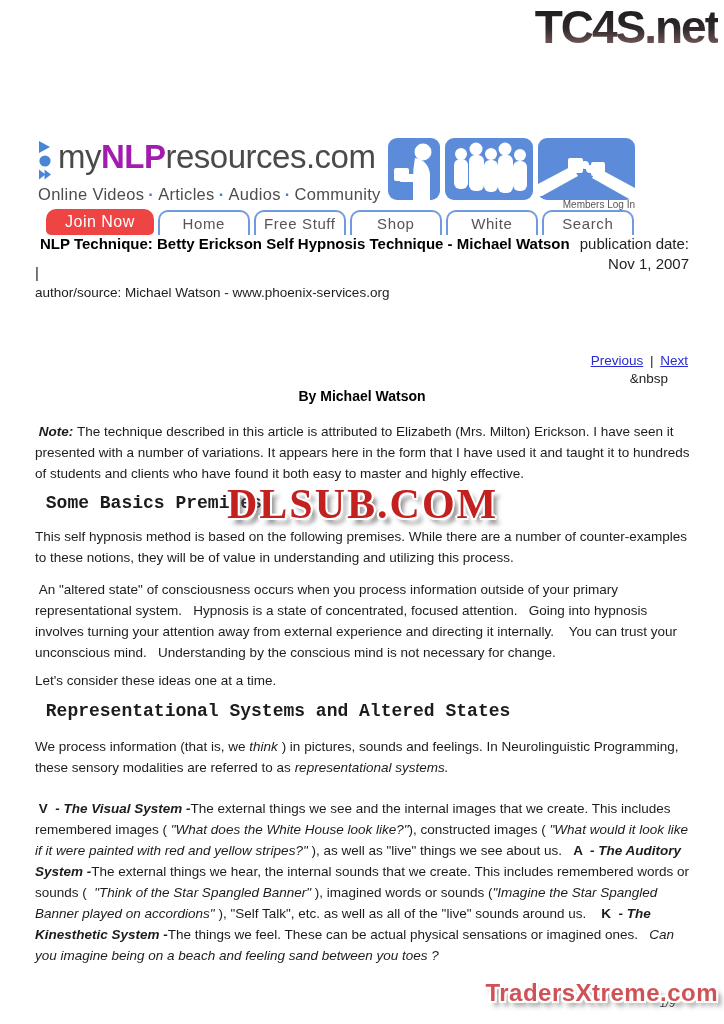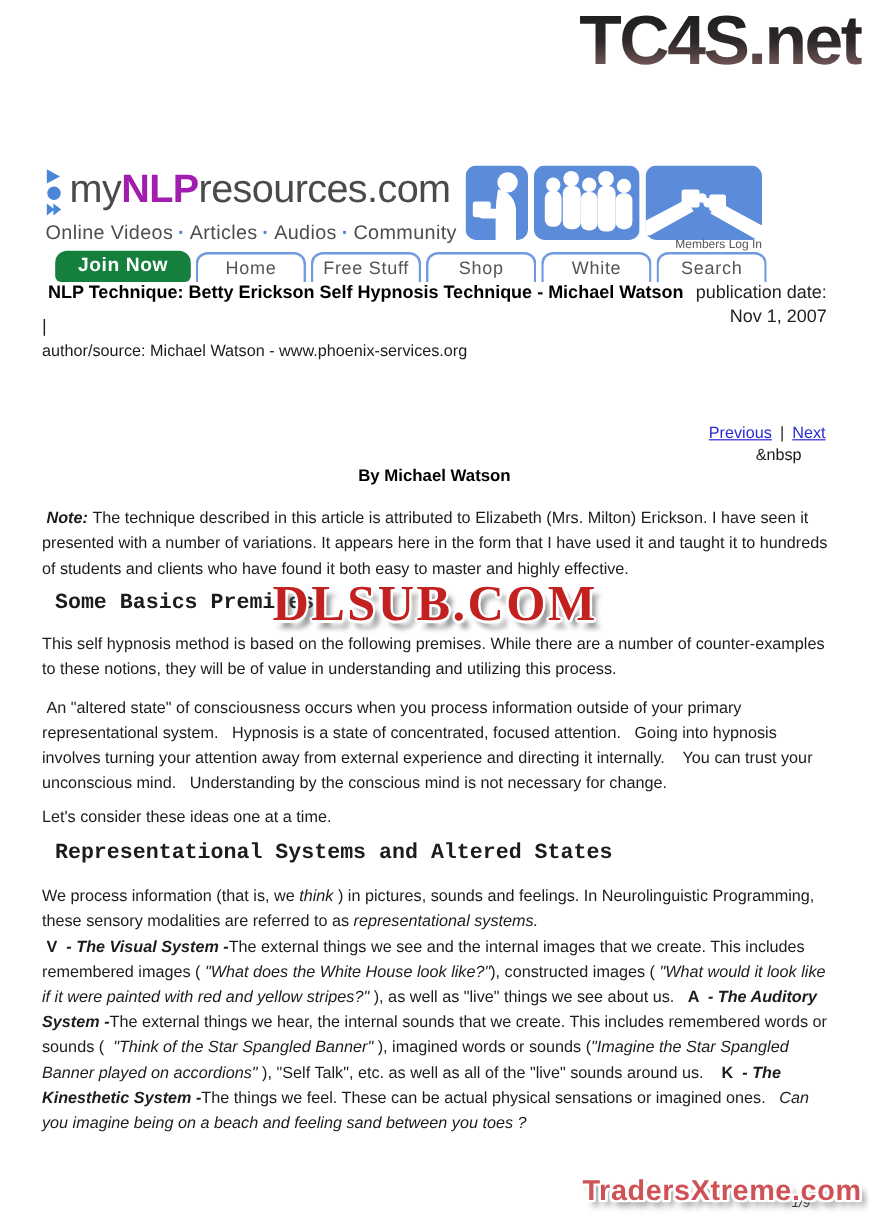--- a/index.html
+++ b/index.html
@@ -1,41 +1,41 @@
 <!DOCTYPE html>
 <html><head>
 <meta charset="utf-8">
 <style>
   html,body{margin:0;padding:0;background:#fff;}
   .page{position:relative;width:724px;height:1024px;background:#ffffff;overflow:hidden;
         font-family:"Liberation Sans",sans-serif;color:#1c1c1c;}
 
   
-  .tc4s{position:absolute;top:0px;right:6px;font-size:58px;font-weight:bold;letter-spacing:-2px;
+  .tc4s{position:absolute;top:0px;right:6px;font-size:46px;font-weight:bold;letter-spacing:-2px;
         background:linear-gradient(180deg,#1b1b1b 8%,#2e282a 52%,#9b7272 100%);
         -webkit-background-clip:text;background-clip:text;color:transparent;}
 
   
   .logo{position:absolute;top:139px;left:38px;}
   .logo-row{display:flex;align-items:flex-start;}
   .logo-icon{width:17px;height:42px;margin-right:3px;margin-top:1px;}
   .brand{font-size:33px;letter-spacing:-0.5px;color:#4a4a4a;line-height:36px;}
   .brand .nlp{color:#a21caf;font-weight:bold;}
   .tagline{font-size:16.5px;color:#4d4d4d;margin-top:3px;letter-spacing:0.3px;}
   .tagline .dot{color:#4a7fd0;font-weight:bold;padding:0 4px;}
 
   
   .tiles{position:absolute;top:138px;left:388px;display:flex;gap:5px;}
   .tiles svg{display:block;}
 
   .members{position:absolute;top:199px;right:89px;font-size:10px;color:#555;}
 
   
   .tabs{position:absolute;top:209px;left:46px;display:flex;align-items:flex-end;gap:4px;}
-  .tab-join{background:#15803d;color:#fff;font-weight:bold;font-size:16px;letter-spacing:0.5px;
+  .tab-join{background:#ef4444;color:#fff;font-weight:normal;font-size:16px;letter-spacing:0.5px;
             padding:4px 19px 4px;border-radius:10px 10px 5px 5px;}
   .tab{border:2px solid #6f9ae0;border-bottom:none;border-radius:10px 10px 0 0;background:#fff;
        color:#555;font-size:15px;letter-spacing:0.6px;width:88px;text-align:center;padding:3px 0 3px;}
 
   
   .title-block{position:absolute;top:234px;left:35px;width:654px;text-align:right;
                font-size:15px;line-height:20px;}
   .title-block .title{font-weight:bold;color:#000;}
   .title-block .pubdate{color:#222;margin-left:6px;margin-top:47px;}
   .pipe{position:absolute;top:264px;left:35px;font-size:15px;color:#222;}
@@ -52,21 +52,21 @@
   .article{position:absolute;top:421px;left:35px;width:662px;font-size:13.5px;line-height:21px;}
   .block{white-space:pre-wrap;}
   .heading{font-weight:bold;font-size:18px;font-family:Liberation Mono, monospace;}
   span.b{font-weight:bold;} span.i{font-style:italic;} span.bi{font-weight:bold;font-style:italic;}
   [data-name="premises-heading"]{margin-top:9px;}
   [data-name="premises-paragraph"]{margin-top:12px;}
   [data-name="altered-state-paragraph"]{margin-top:11px;}
   [data-name="consider-paragraph"]{margin-top:7px;}
   [data-name="rep-systems-heading"]{margin-top:10px;}
   [data-name="rep-systems-paragraph"]{margin-top:14px;}
-  [data-name="vak-paragraph"]{margin-top:0;}
+  [data-name="vak-paragraph"]{margin-top:20px;}
 
   
   .dlsub{position:absolute;top:480px;left:227px;font-family:"Liberation Serif",serif;
          font-weight:900;font-size:42px;letter-spacing:2px;color:#c32020;
          text-shadow:2px 0 0 #fff,-2px 0 0 #fff,0 2px 0 #fff,0 -2px 0 #fff,
                      1.5px 1.5px 0 #fff,-1.5px -1.5px 0 #fff,1.5px -1.5px 0 #fff,-1.5px 1.5px 0 #fff,
                      5px 6px 4px rgba(90,90,90,0.65);}
 
   
   .pagenum{position:absolute;top:997px;left:35px;width:640px;text-align:right;

